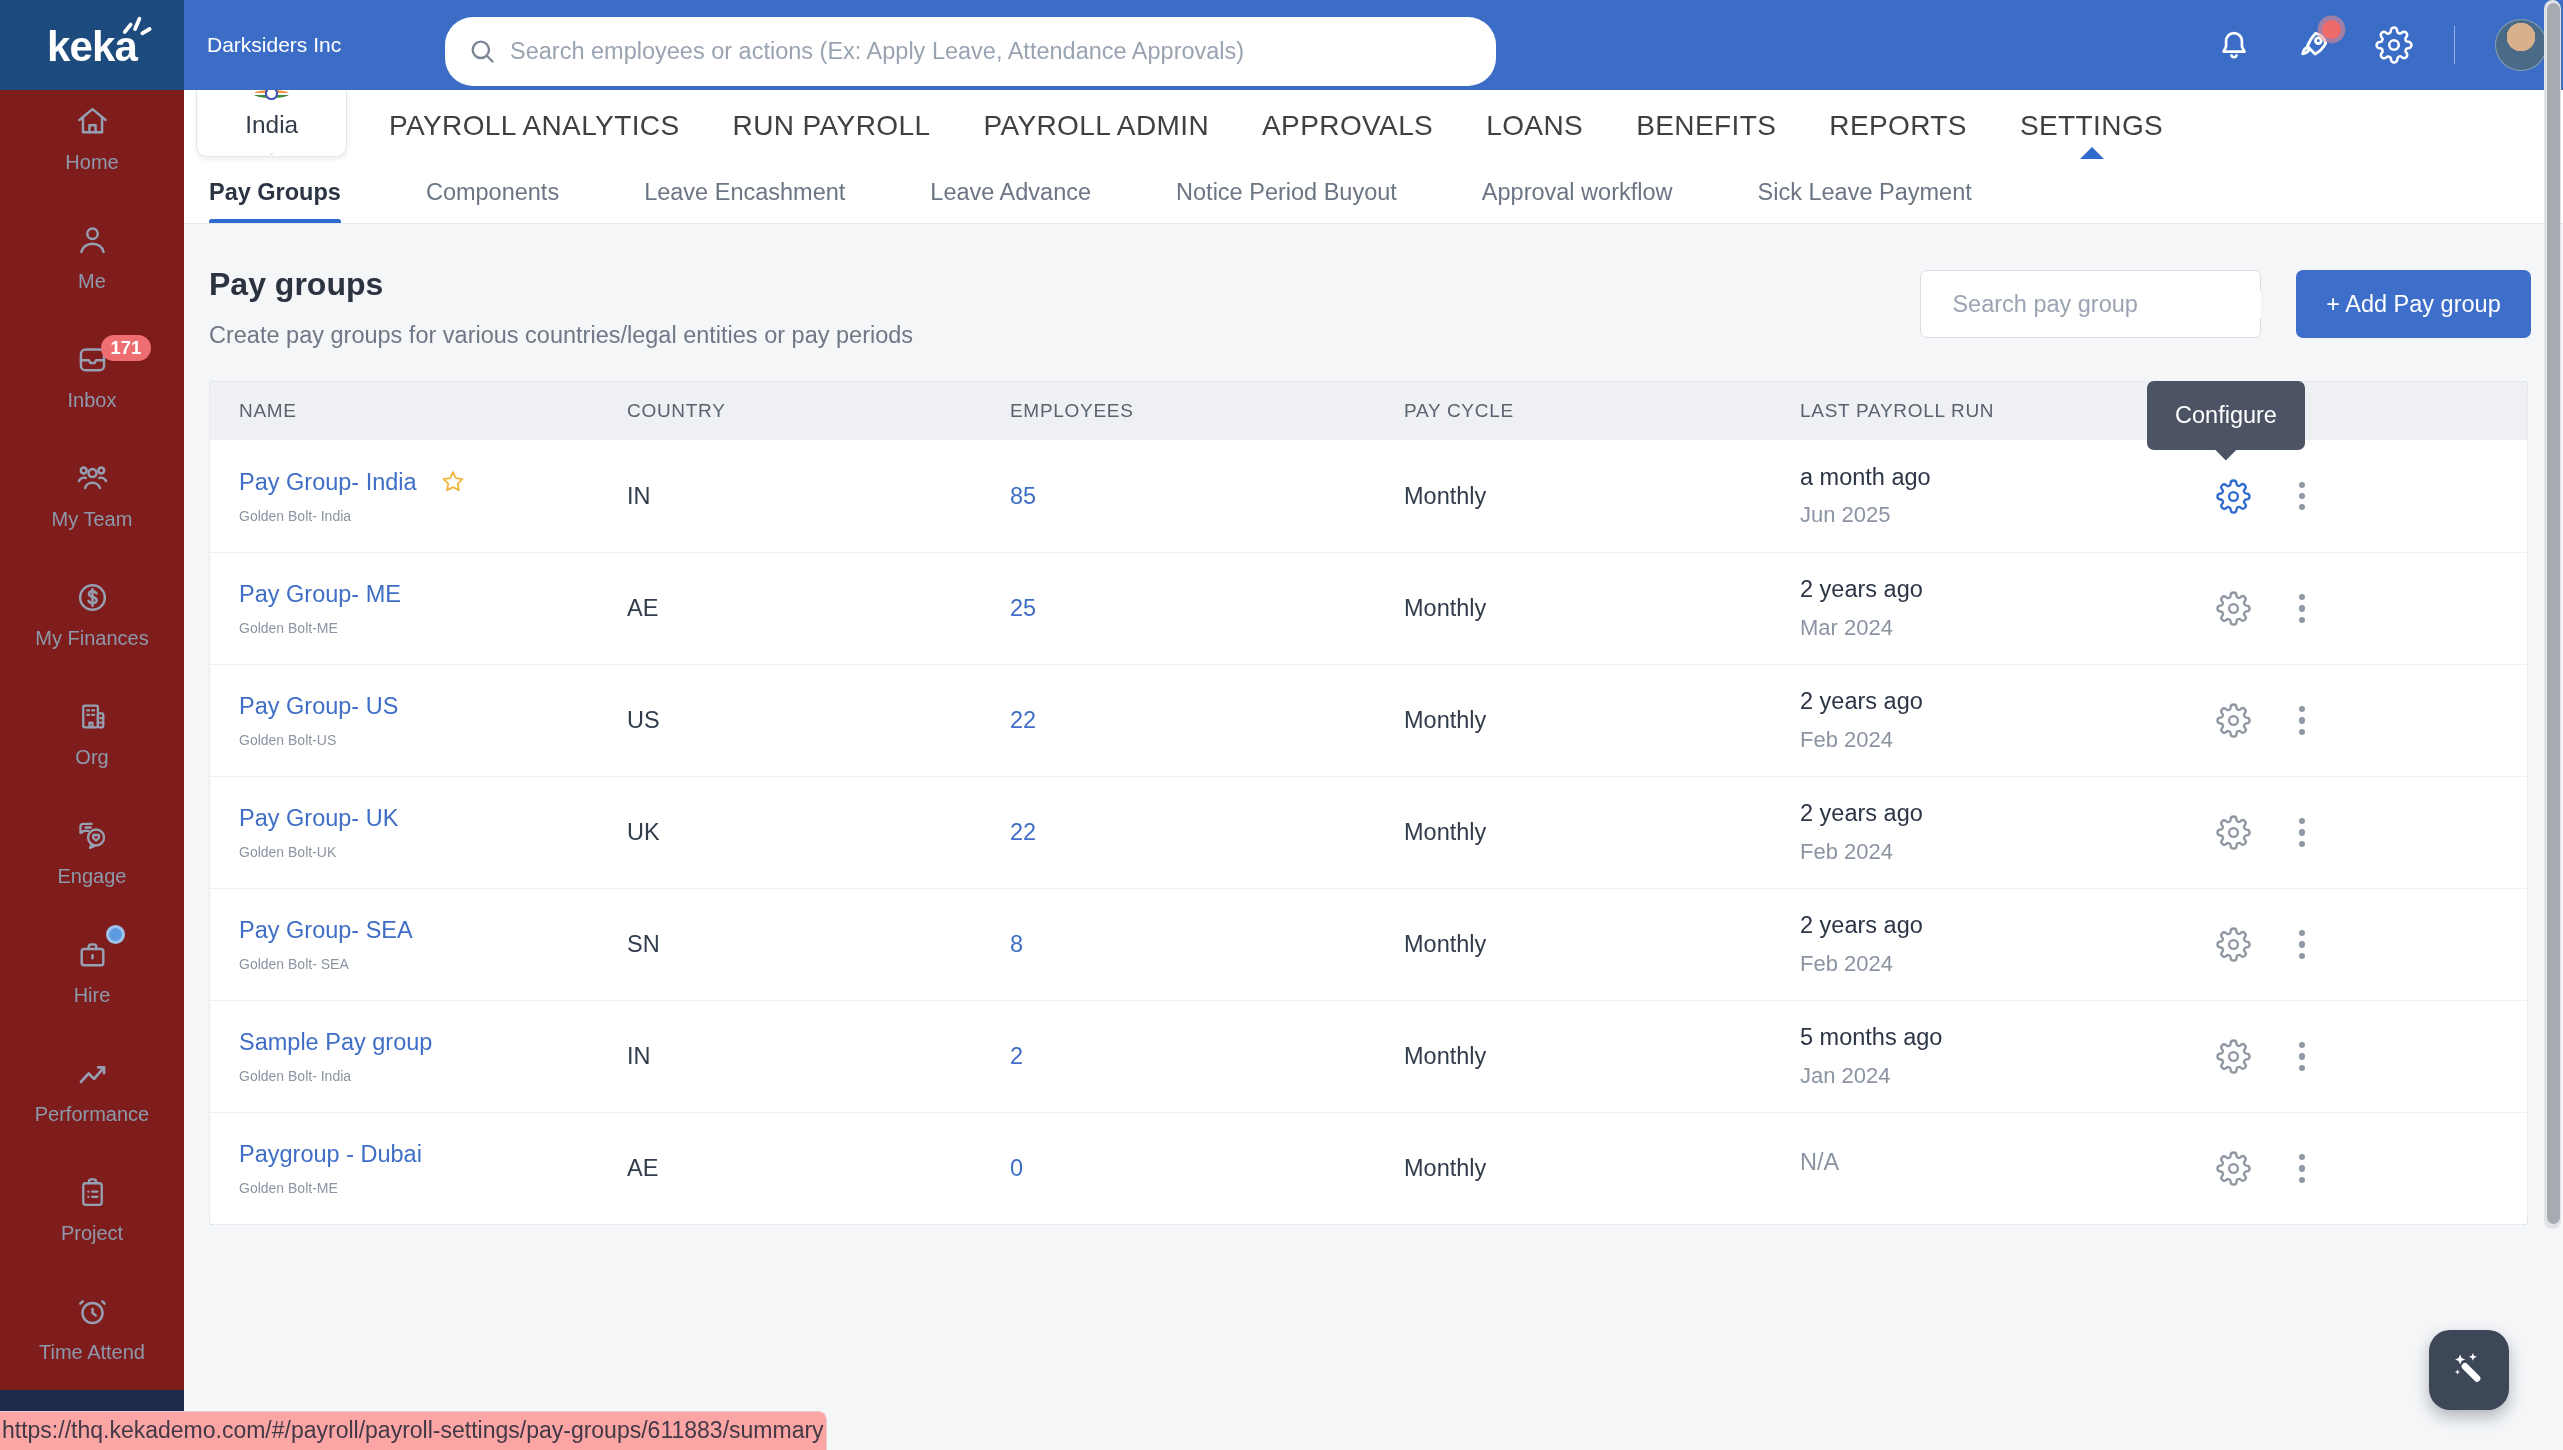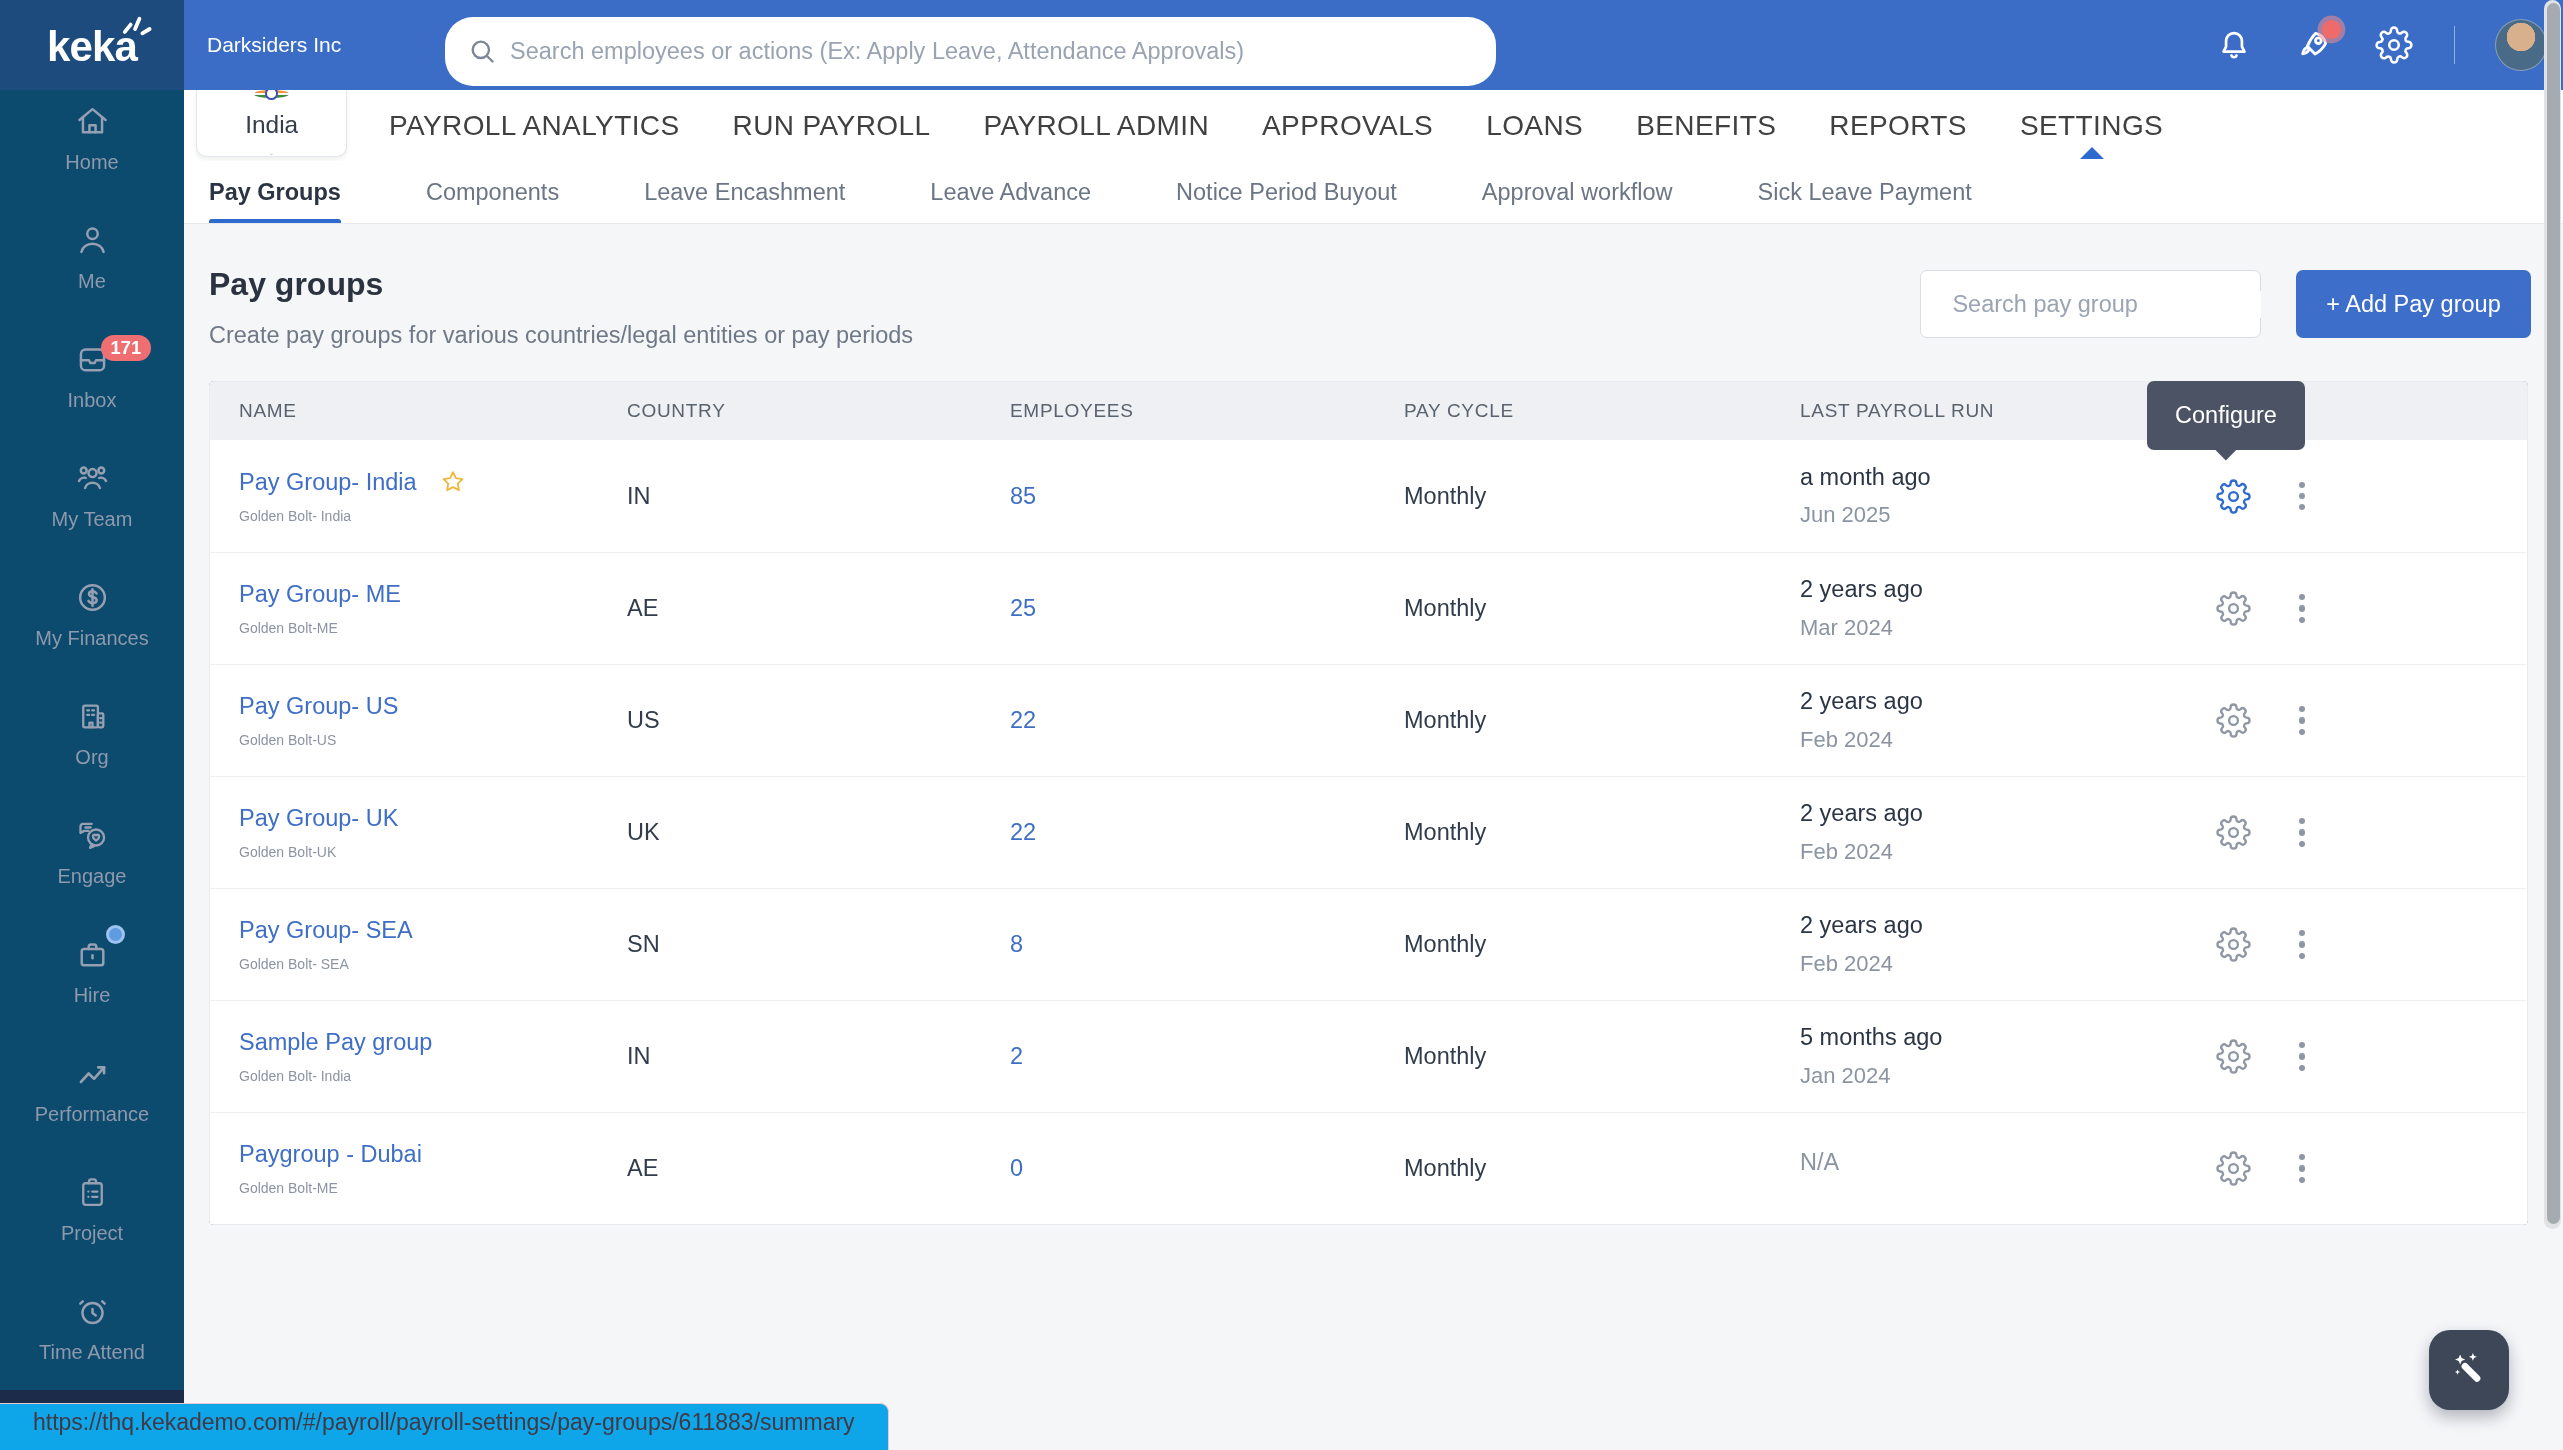--- a/index.html
+++ b/index.html
@@ -23,21 +23,21 @@
   .hdr-icon { width:40px; height:40px; display:flex; align-items:center; justify-content:center; position:relative; cursor:pointer; }
   .hdr-icon svg { stroke:#fff; }
   .rocket-badge { position:absolute; top:-5.2px; right:-7px; width:19px; height:19px; border-radius:50%;
                   background:#ef6a6a; box-shadow:0 0 0 4.4px rgba(242,140,140,.55); }
   .hdr-divider { width:1.7px; height:38px; background:rgba(255,255,255,.45); }
   .avatar { width:52px; height:52px; border-radius:50%;
             background:radial-gradient(circle at 50% 34%, #d9b08c 0 34%, #4a6b88 35% 100%);
             border:1.7px solid rgba(255,255,255,.35); }
 
   
-  .sidebar { position:absolute; left:0; top:90px; width:184px; bottom:0; background:#0c4a6e; z-index:20; }
+  .sidebar { position:absolute; left:0; top:90px; width:184px; bottom:0; background:#7f1d1d; z-index:20; }
   .side-item { position:relative; height:119px; padding-top:12.2px; display:flex; flex-direction:column;
                align-items:center; cursor:pointer; }
   .side-icon { width:38px; height:38px; display:flex; align-items:center; justify-content:center; }
   .side-icon svg { stroke:#96a0b2; }
   .side-label { margin-top:10.5px; font-size:20px; color:#8e99ab; }
   .side-badge { position:absolute; left:101px; top:7px; background:#ee6e72; color:#fff; font-size:18.3px;
                 line-height:26px; height:26px; padding:0 9.6px; border-radius:14px; font-weight:600; }
   .hire-dot { position:absolute; top:-10.5px; right:-14px; width:19px; height:19px; border-radius:50%;
               background:#5e9be0; border:3.5px solid #9ec3ef; }
   .side-partial { position:absolute; left:0; bottom:0; width:184px; height:60px; background:#1c2b49; }
@@ -111,21 +111,21 @@
              justify-content:center; z-index:40; pointer-events:none; }
   .tooltip::after { content:""; position:absolute; bottom:-7px; left:71px; width:15.7px; height:15.7px;
                     background:#4b5364; transform:rotate(45deg); }
 
   
   .fab { position:absolute; left:2429px; top:1330px; width:80px; height:80px; border-radius:21px; border:none;
          background:#3e4758; box-shadow:0 7px 15.7px rgba(20,30,50,.3); display:flex; align-items:center;
          justify-content:center; cursor:pointer; z-index:50; }
 
   
-  .status-url { position:absolute; left:0; bottom:0; height:47px; padding:0 33px; background:#0ea5e9;
+  .status-url { position:absolute; left:0; bottom:0; height:39px; padding:0 2px; background:#fca5a5;
                 border:0.9px solid #e9cad1; border-left:none; border-bottom:none; border-radius:0 8.7px 0 0;
                 font-size:23px; color:#413a46; line-height:37px; z-index:60; white-space:nowrap; }
 
   
   .scroll-track { position:absolute; right:1.7px; top:0; width:17.4px; height:1229px; background:#e0e2e5;
                   border-radius:8.7px; z-index:70; }
   .scroll-thumb { position:absolute; right:3.5px; top:2.6px; width:13px; height:1221px; background:#a6abb1;
                   border-radius:7px; z-index:71; }
 </style>
 </head>

